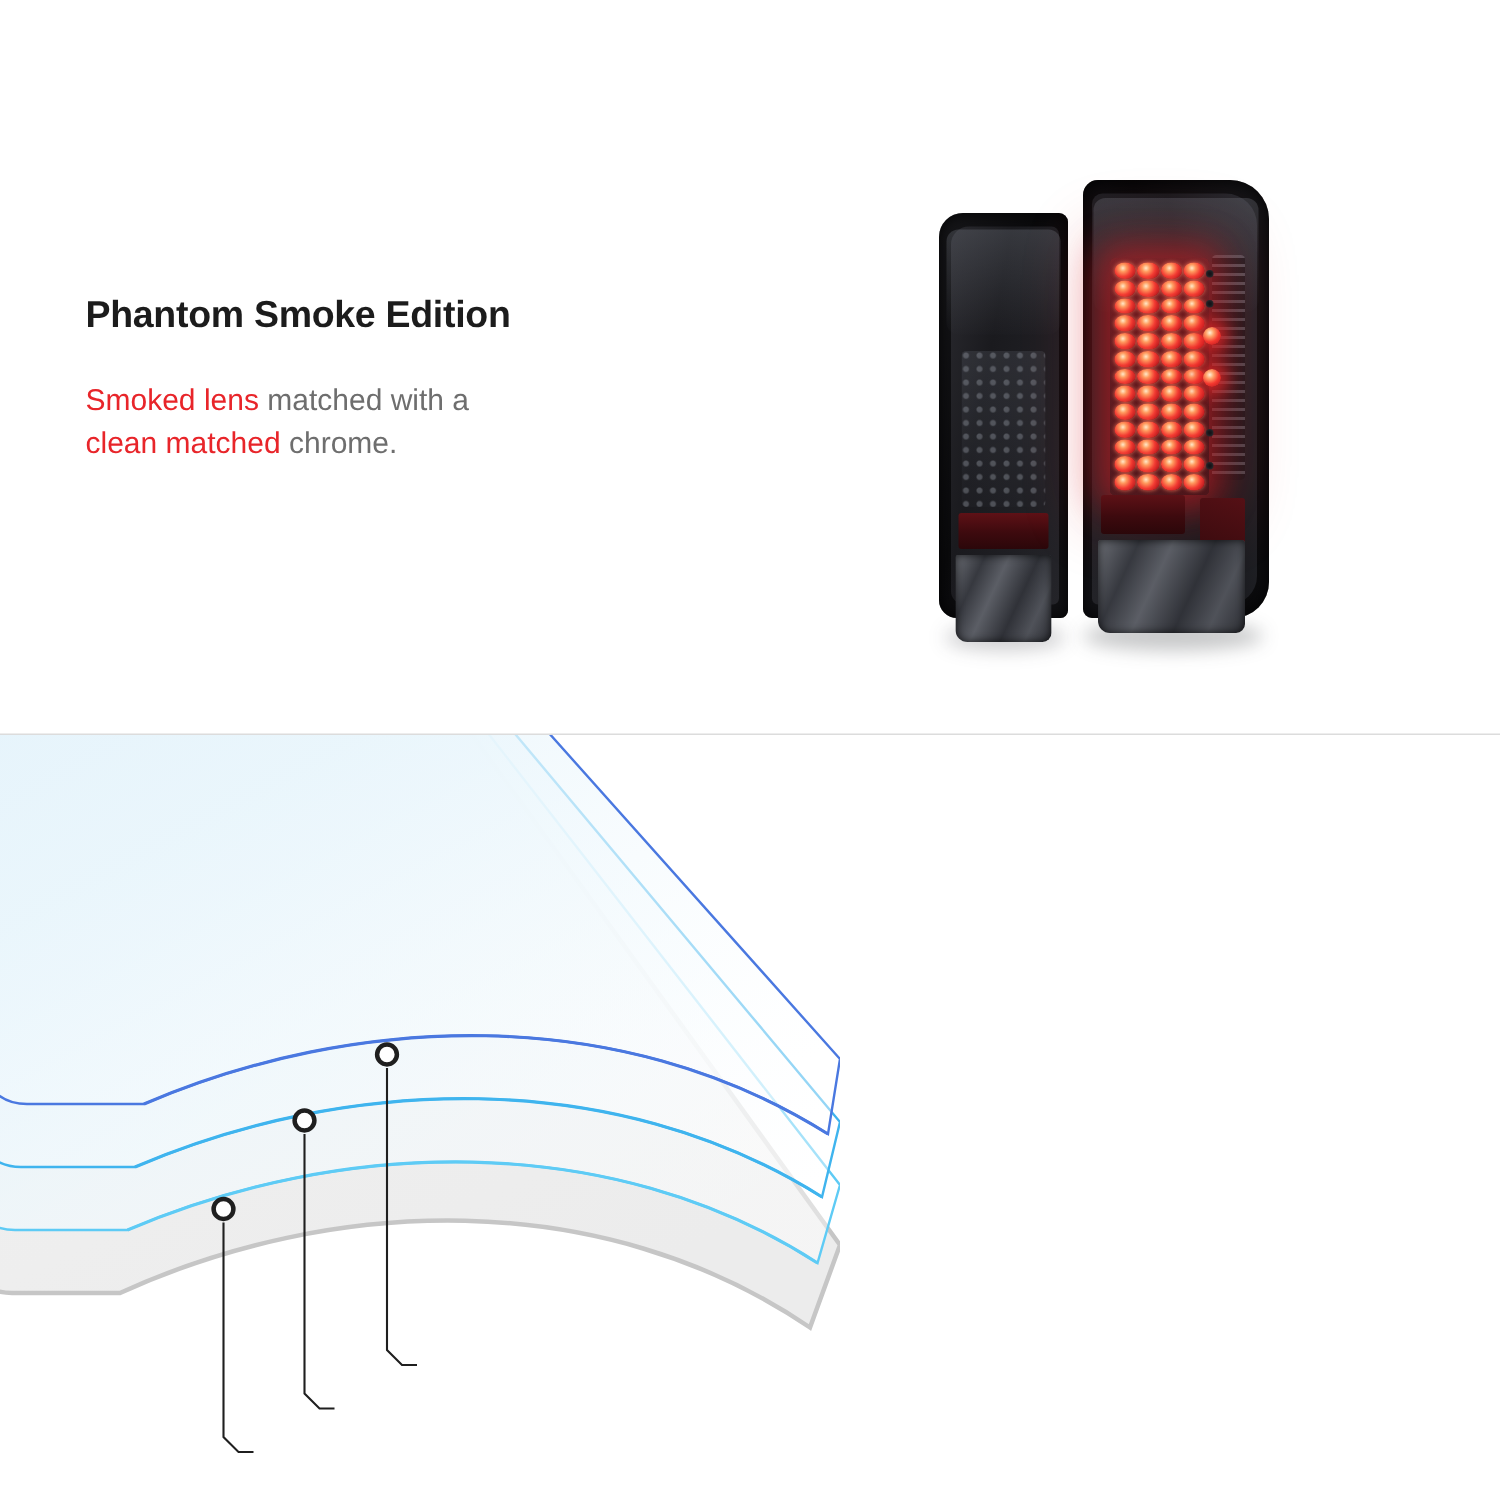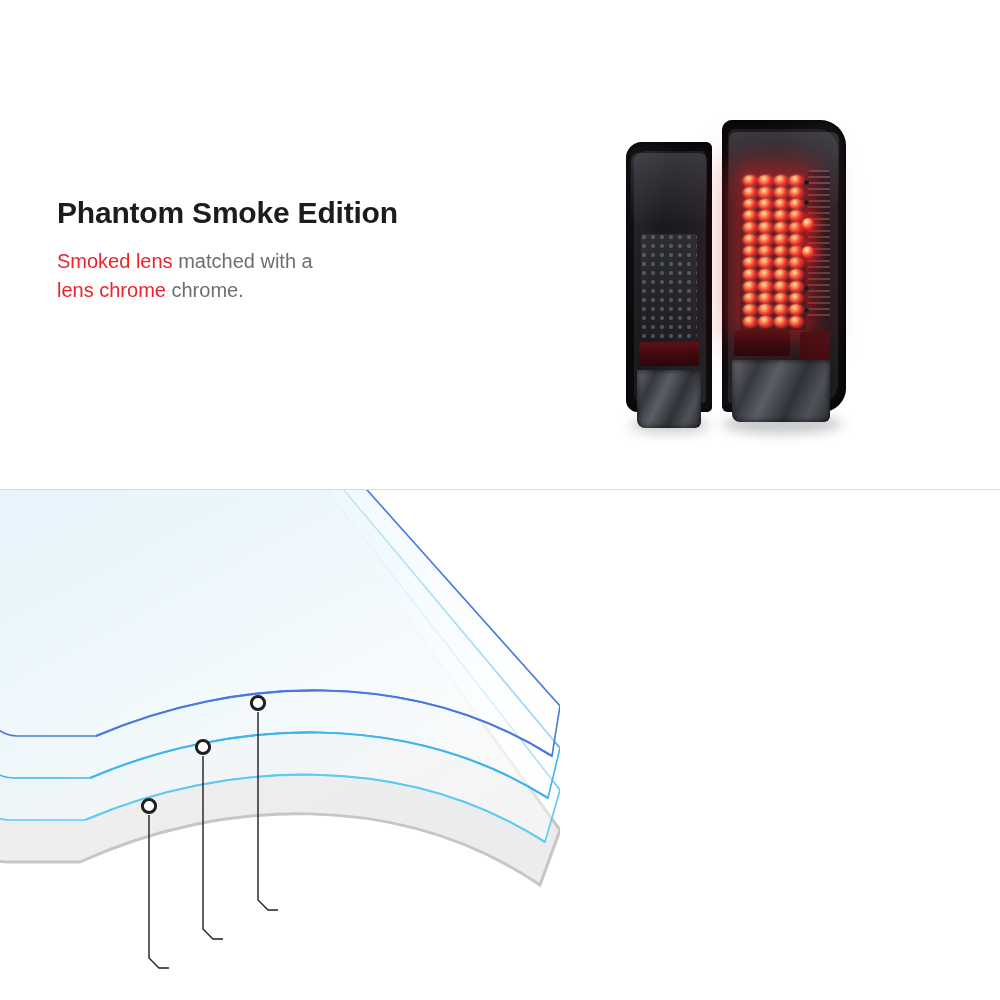--- a/index.html
+++ b/index.html
@@ -29,38 +29,38 @@
   .divider {
     position: absolute;
     left: 0;
     top: 489px;
     width: 1000px;
     height: 1px;
     background: #dcdcdc;
   }
 
   .heading {
-    font-size: 30px;
+    font-size: 25px;
     font-weight: bold;
     color: #1c1c1c;
     letter-spacing: -0.2px;
     margin: 0;
     white-space: nowrap;
   }
   .body-copy {
     font-size: 20px;
     line-height: 29px;
     color: #6e6e6e;
     margin: 0;
   }
   .hl { color: #e8252a; }
 
   
   #copy-smoke { position: absolute; left: 57px; top: 196px; width: 420px; }
-  #copy-smoke .body-copy { margin-top: 17px; }
+  #copy-smoke .body-copy { margin-top: 28px; }
 
   
   #taillight-figure {
     position: absolute;
     left: 612px;
     top: 104px;
     width: 252px;
     height: 330px;
   }
   .lamp {
@@ -218,21 +218,21 @@
   }
   #layer-diagram svg { display: block; }
 </style>
 </head>
 <body>
 
 <div class="panel" id="panel-top">
 
   <div id="copy-smoke">
     <h2 class="heading">Phantom Smoke Edition</h2>
-    <p class="body-copy"><span class="hl">Smoked lens</span><span> matched with a</span><br><span class="hl">lens chrome</span><span> chrome.</span></p>
+    <p class="body-copy"><span class="hl">Smoked lens</span><span> matched with a</span><br><span class="hl">clean matched</span><span> chrome.</span></p>
   </div>
 
   <div id="taillight-figure">
 
     <div class="reflection" id="reflection-left"></div>
     <div class="reflection" id="reflection-right"></div>
 
     <div class="lamp" id="lamp-left">
       <div class="bezel"></div>
       <div class="lens-sheen"></div>

